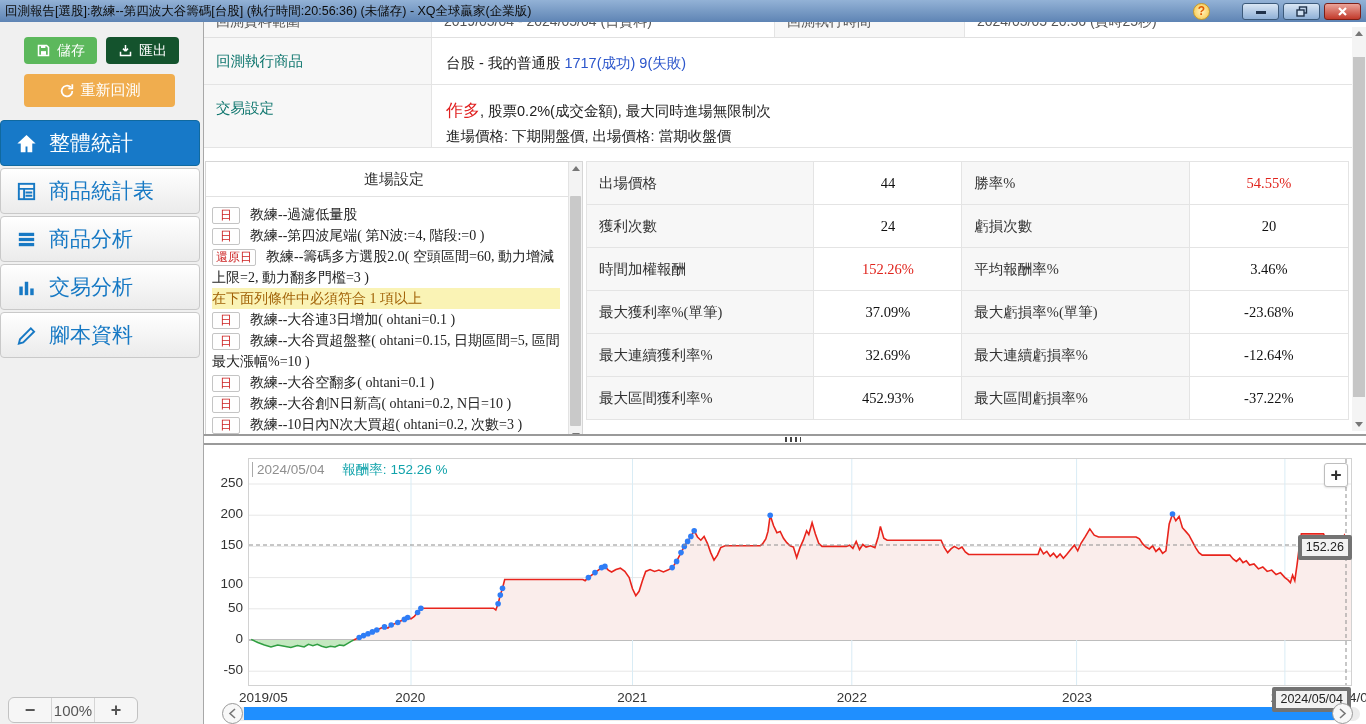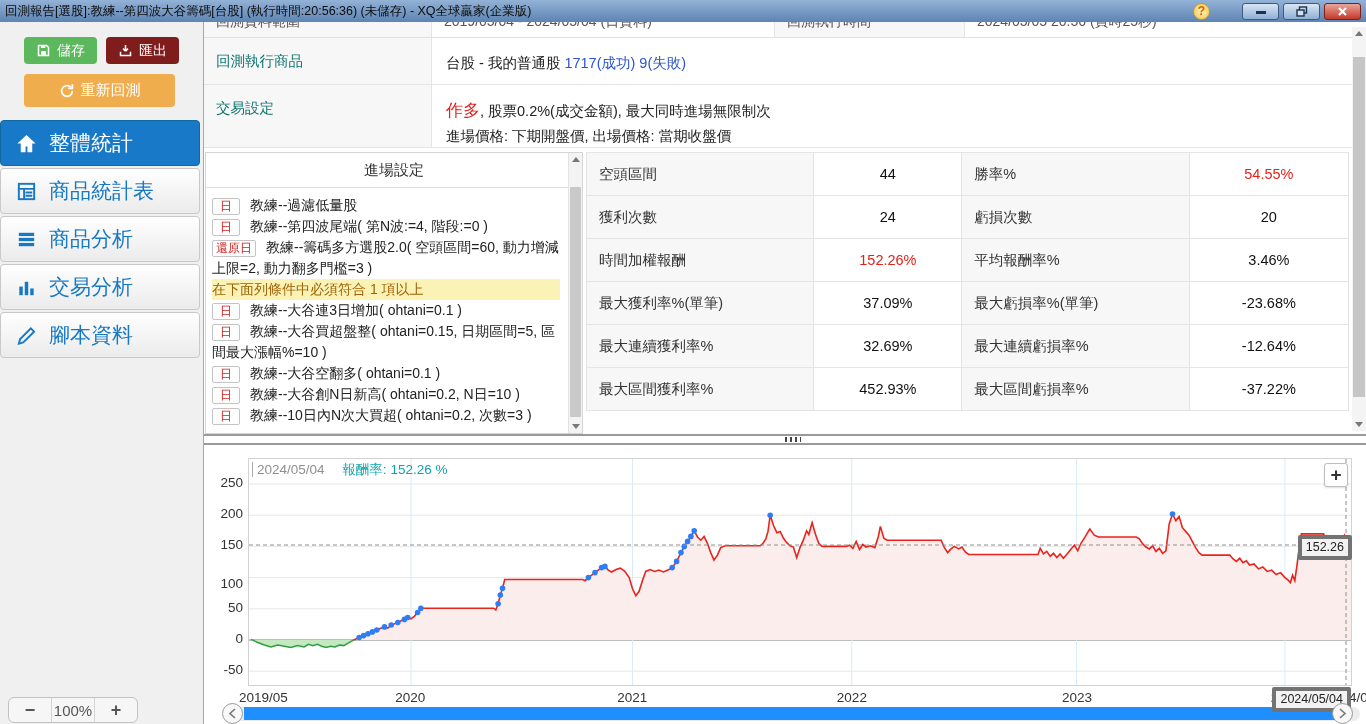--- a/index.html
+++ b/index.html
@@ -20,21 +20,21 @@
   
   .app{display:flex;height:702px;}
   .sidebar{width:204px;flex:none;background:#f0f0f0;border-right:1px solid #a8a8a8;position:relative;}
   .main{flex:1;position:relative;background:#fff;}
 
   
   .btn-row{display:flex;gap:9px;margin:15px 0 0 24px;}
   .btn{border:none;border-radius:4px;color:#fff;font-size:14px;height:27px;display:flex;
     align-items:center;gap:6px;padding:0 12px;cursor:pointer;font-family:inherit;}
   .btn.save{background:#5cb85c;}
-  .btn.export{background:#7f1d1d;}
+  .btn.export{background:#14532d;}
   .btn.rerun{background:#f0ad4e;width:151px;height:33px;margin:10px 0 0 24px;font-size:15px;justify-content:center;}
   nav{margin-top:13px;display:flex;flex-direction:column;gap:2px;padding-right:3px;}
   .nav-item{height:46px;border:1px solid #c9c9c9;border-radius:4px;display:flex;align-items:center;
     gap:11px;padding-left:14px;font-size:21px;color:#1779c4;background:linear-gradient(#ffffff,#ebebeb);cursor:pointer;}
   .nav-item.active{background:#1779c8;border-color:#10699f;color:#fff;}
   .nav-item svg{width:23px;height:23px;flex:none;}
   .zoomctl{position:absolute;left:8px;bottom:1px;display:flex;height:26px;border:1px solid #c2c2c2;
     border-radius:6px;overflow:hidden;background:#f6f6f6;}
   .zoomctl>div{display:flex;align-items:center;justify-content:center;color:#555;}
   .zbtn{width:42px;font-size:18px;font-weight:bold;cursor:pointer;}
@@ -48,21 +48,21 @@
   .cc1{width:228px;background:#f7f7f7;border-right:1px solid #e4e4e4;}
   .cc2{width:343px;border-right:1px solid #e4e4e4;}
   .cc3{width:190px;background:#f7f7f7;border-right:1px solid #e4e4e4;}
   .cc4{flex:1;}
   .inforow{display:flex;border-bottom:1px solid #e4e4e4;font-size:14.5px;color:#222;}
   .ilabel{width:228px;flex:none;background:#f7f7f7;color:#0f766e;padding:14px 0 0 12px;border-right:1px solid #e4e4e4;}
   .ival{flex:1;padding:13px 0 10px 14px;line-height:25px;}
   .link{color:#2b55cb;cursor:pointer;}
   .buy-long{color:#e01f1f;font-size:17px;}
 
-  .panels{display:flex;margin-top:4px;height:282px;}
+  .panels{display:flex;margin-top:13px;height:282px;font-family:Liberation Serif, serif;}
   .entry{width:378px;flex:none;border:1px solid #d6d6d6;margin-left:1px;position:relative;overflow:hidden;background:#fff;}
   .entry-h{height:35px;border-bottom:1px solid #e2e2e2;display:flex;align-items:center;justify-content:center;
     font-size:15px;color:#333;}
   .entry-list{padding:7px 22px 0 6px;font-size:14px;line-height:21px;color:#222;}
   .badge{display:inline-block;min-width:28px;text-align:center;border:1px solid #c4c4c4;color:#cc2020;
     font-size:12px;line-height:15px;background:#fefefe;border-radius:2px;margin-right:10px;padding:0 3px;}
   .banner{background:#faf3b5;color:#a16207;display:block;}
   .vscroll{position:absolute;right:0;top:0;bottom:0;width:14px;background:#f3f3f3;border-left:1px solid #e3e3e3;}
   .vscroll .thumb{position:absolute;left:1px;right:1px;background:#c9c9c9;border-radius:1px;}
   .arr{position:absolute;left:0;right:0;height:13px;display:flex;align-items:center;justify-content:center;cursor:pointer;}
@@ -260,21 +260,21 @@
             <div class="thumb" style="top:34px;bottom:16px;"></div>
             <div class="arr" style="bottom:0;">
                 <div class="tri-dn"></div>
               </div>
           </div>
         </div>
         <div class="stats">
           <table>
               <tbody id="stats-body">
                 <tr>
-                  <td class="sl" style="width:30%;">空頭區間</td>
+                  <td class="sl" style="width:30%;">出場價格</td>
                   <td class="sv" style="width:19.5%;">44</td>
                   <td class="sl" style="width:30%;">勝率%</td>
                   <td class="sv red" style="width:21%;">54.55%</td>
                 </tr>
                 <tr>
                   <td class="sl" style="width:30%;">獲利次數</td>
                   <td class="sv" style="width:19.5%;">24</td>
                   <td class="sl" style="width:30%;">虧損次數</td>
                   <td class="sv" style="width:21%;">20</td>
                 </tr>

